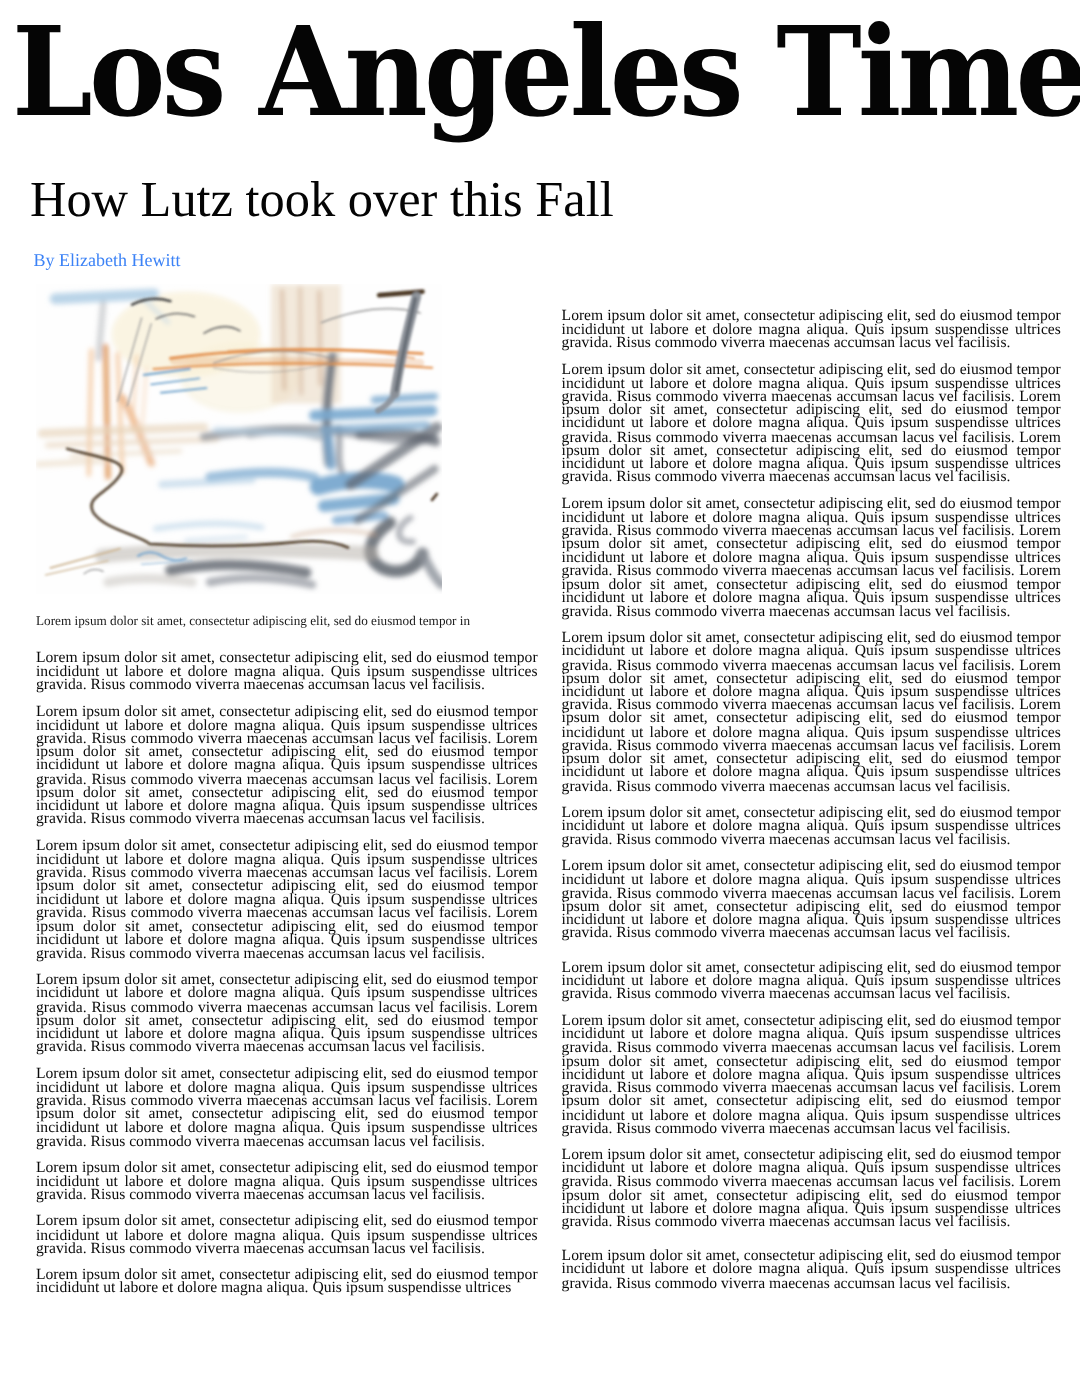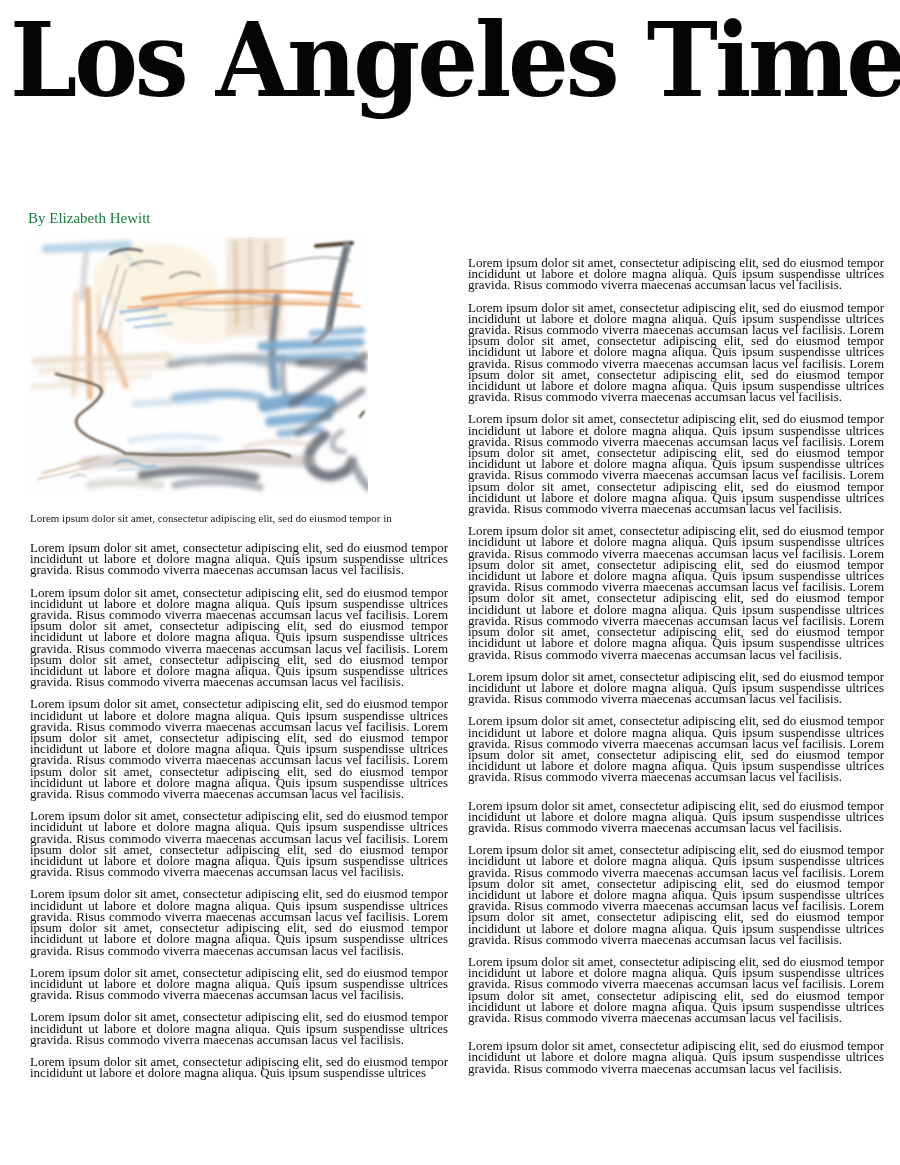--- a/index.html
+++ b/index.html
@@ -14,21 +14,21 @@
     letter-spacing:-3px;line-height:100px;white-space:nowrap;color:#050505;
     transform:scale(1.04,1.12);transform-origin:left top;overflow:hidden;
   }
   
   .headline{
     position:absolute;left:25px;top:142px;margin:0;
     font-family:"Liberation Serif", serif;font-weight:400;font-size:42px;
     line-height:50px;color:#040404;white-space:nowrap;
   }
   .byline{
-    position:absolute;left:28px;top:209px;font-size:15px;line-height:18px;color:#15803d;
+    position:absolute;left:28px;top:209px;font-size:15px;line-height:18px;color:#3b82f6;
   }
   
   .content{position:absolute;left:30px;top:237px;width:856px;display:flex;}
   .col-left{width:418px;margin-right:20px;}
   .col-right{width:416px;padding-top:3px;}
   .figure{width:338px;height:258px;background:#fefefe;}
   .figure svg{display:block;width:338px;height:258px;}
   .caption{margin-top:17px;font-size:11px;line-height:13px;color:#1a1a1a;}
   .paras{margin-top:17px;}
   .body-para{
@@ -47,20 +47,21 @@
   .c-br{stroke:var(--c-brown);}    .c-pen{stroke:var(--c-pencil);}
   .c-sm{stroke:var(--c-smudge);}
 </style>
 </head>
 <body>
 
 <div class="page">
 
   <div class="masthead">Los Angeles Times</div>
 
+  <h1 class="headline">How Lutz took over this Fall</h1>
 
   <div class="byline">By Elizabeth Hewitt</div>
 
   <div class="content">
 
     <div class="col-left">
 
       <div class="figure">
         <svg class="paint" viewBox="0 0 338 260" preserveAspectRatio="none" xmlns="http://www.w3.org/2000/svg">
           <defs>

